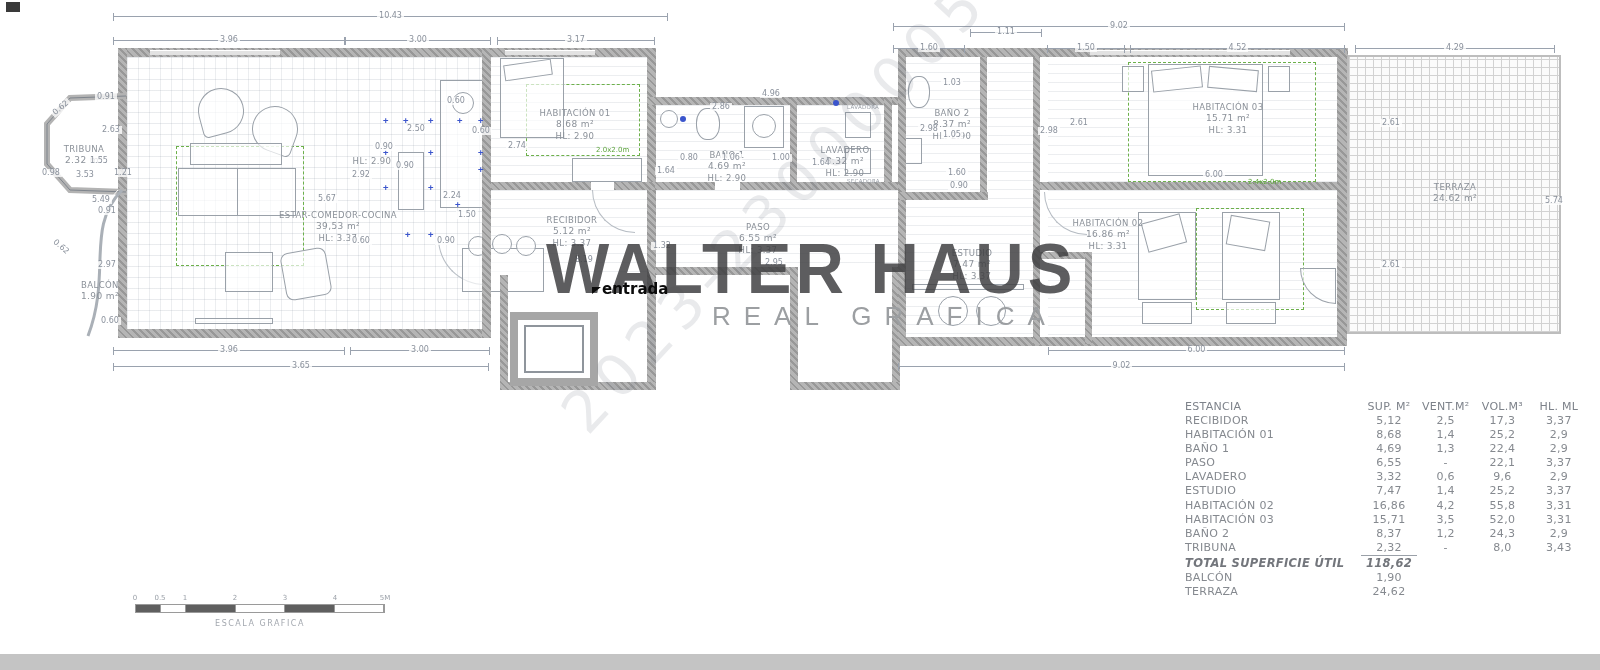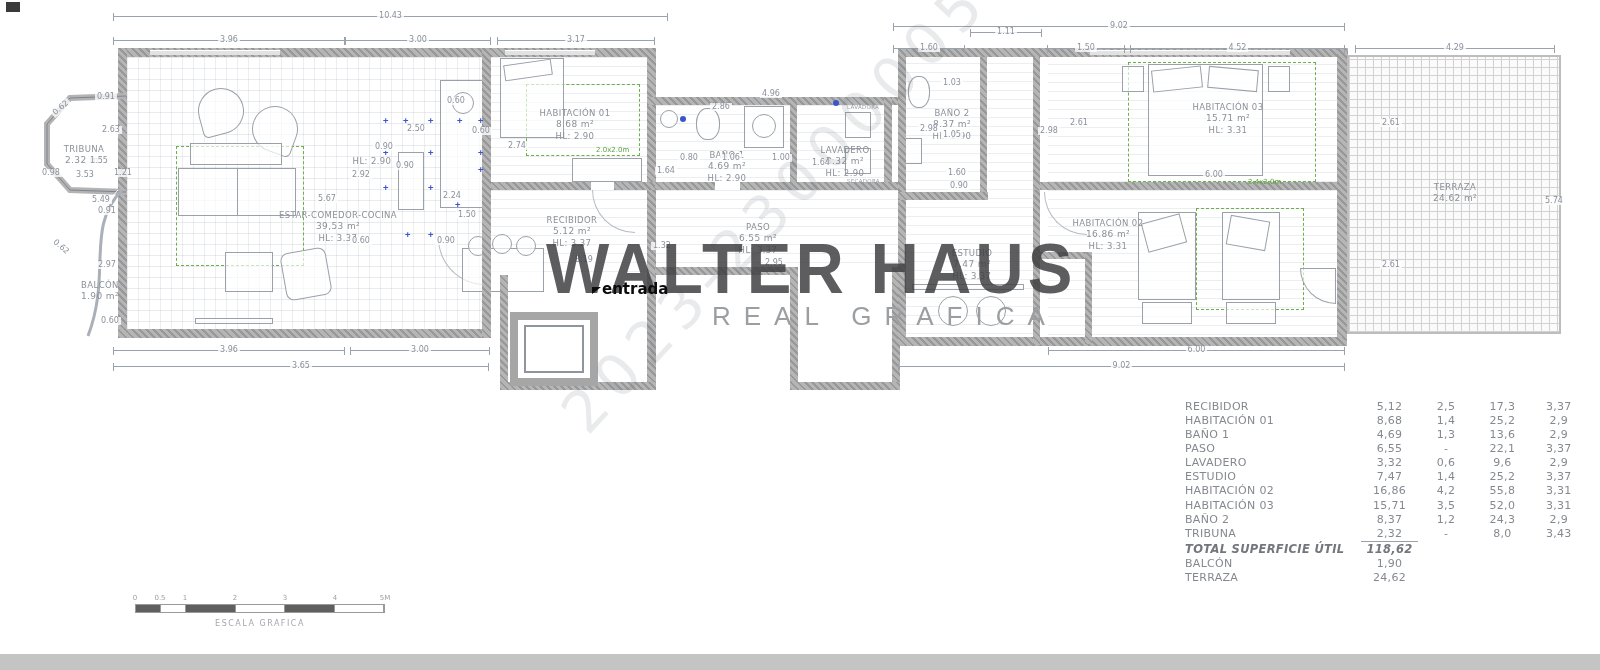--- a/index.html
+++ b/index.html
@@ -390,39 +390,46 @@
   <span class="dim" style="left:1543px;top:197px">5.74</span>
 
   <div class="wm-serial">2023-23000005</div>
   <div class="wm-brand">WALTER HAUS</div>
   <div class="wm-sub">REAL GRAFICA</div>
   <div class="entrada"><span class="tri"></span><span>entrada</span></div>
 
   <div class="surf">
     <table>
       <tbody>
+          <tr class="hdr">
+        <td class="nm">ESTANCIA</td>
+        <td class="num">SUP. M²</td>
+        <td class="num">VENT.M²</td>
+        <td class="num">VOL.M³</td>
+        <td class="num">HL. ML</td>
+      </tr>
       <tr>
             <td class="nm">RECIBIDOR</td>
             <td class="num">5,12</td>
             <td class="num">2,5</td>
             <td class="num">17,3</td>
             <td class="num">3,37</td>
           </tr>
       <tr>
             <td class="nm">HABITACIÓN 01</td>
             <td class="num">8,68</td>
             <td class="num">1,4</td>
             <td class="num">25,2</td>
             <td class="num">2,9</td>
           </tr>
       <tr>
             <td class="nm">BAÑO 1</td>
             <td class="num">4,69</td>
             <td class="num">1,3</td>
-            <td class="num">13,6</td>
+            <td class="num">22,4</td>
             <td class="num">2,9</td>
           </tr>
       <tr>
             <td class="nm">PASO</td>
             <td class="num">6,55</td>
             <td class="num">-</td>
             <td class="num">22,1</td>
             <td class="num">3,37</td>
           </tr>
       <tr>

